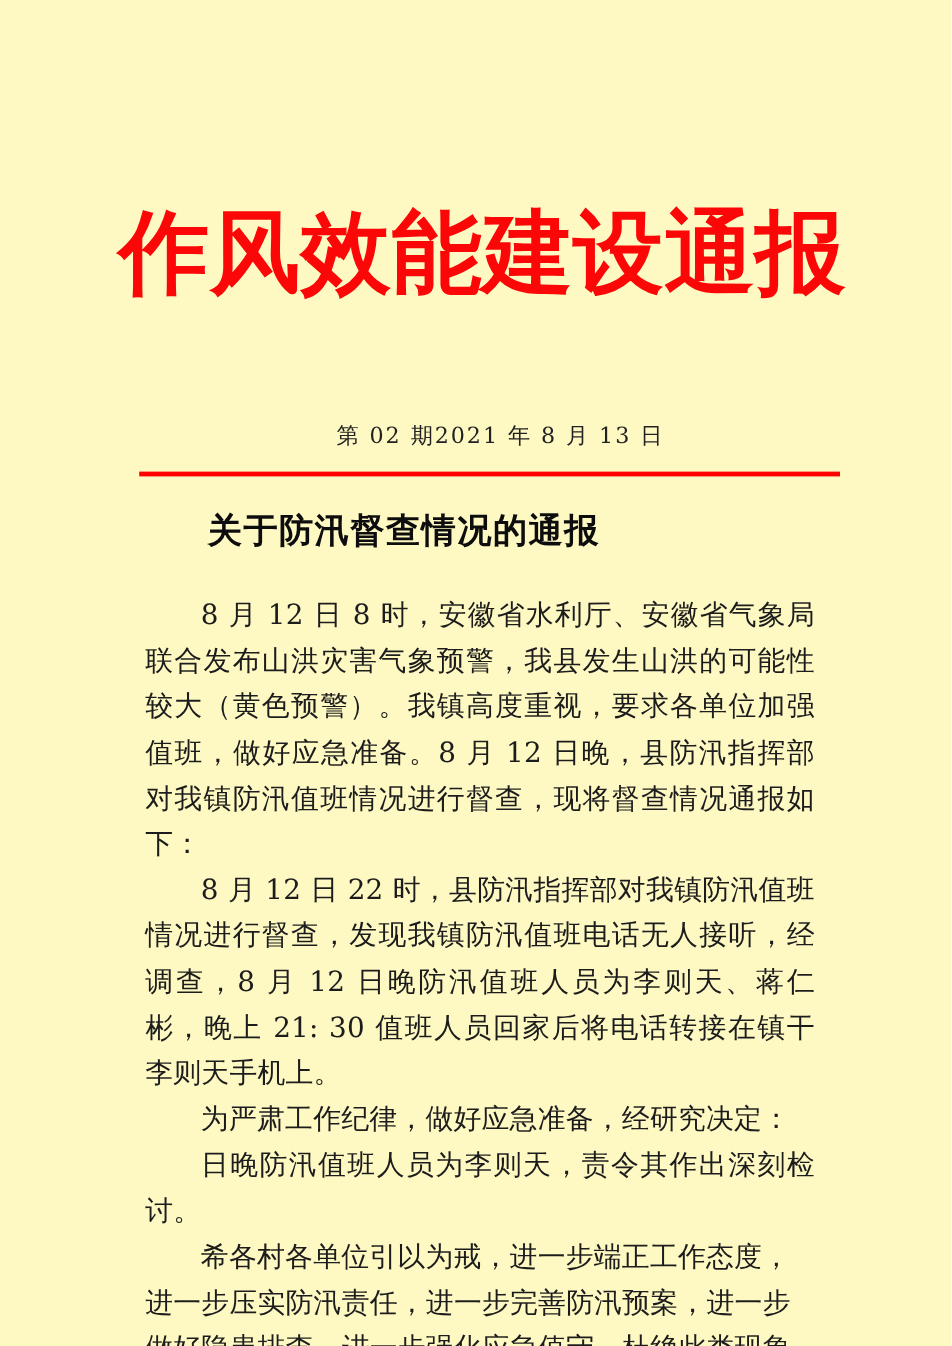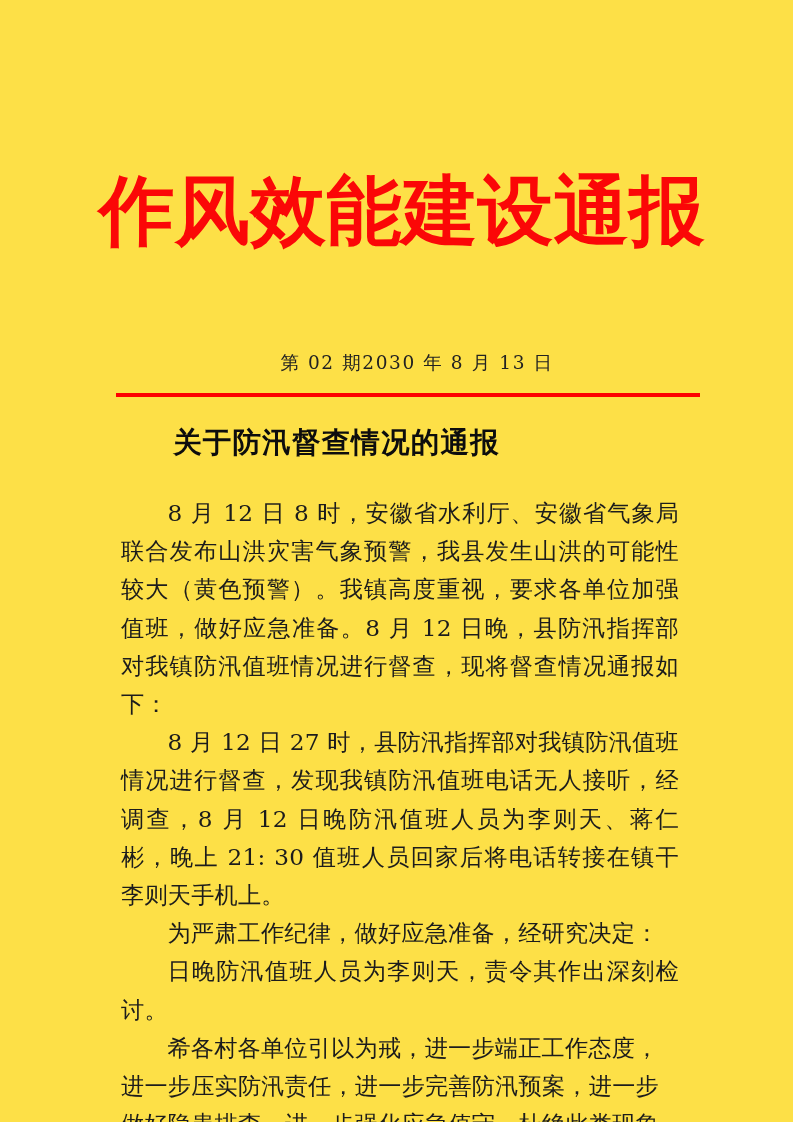--- a/index.html
+++ b/index.html
@@ -14,21 +14,21 @@
     position: relative;
     overflow: hidden;
     font-family: "DejaVu Serif", "Liberation Serif", serif;
     color: #1a1a1a;
     -webkit-font-smoothing: antialiased;
   }
 
   .page {
     position: absolute;
     inset: 0;
-    background: #fde047;
+    background: #fef9c3;
   }
 
   
   .masthead {
     position: absolute;
     left: 96px;
     top: 168px;
     width: 610px;
     text-align: center;
     color: #fb0707;
@@ -104,28 +104,28 @@
 </style>
 </head>
 <body>
 
 <div class="page">
 
   <div class="masthead">作风效能建设通报</div>
 
   <div class="issue-line">
     <span class="issue-no">第 02 期</span>
-    <span class="issue-date">2030 年 8 月 13 日</span>
+    <span class="issue-date">2021 年 8 月 13 日</span>
   </div>
 
   <div class="red-rule"></div>
 
   <div class="doc-title">关于防汛督查情况的通报</div>
 
   <div class="body-copy">
     <p>8 月 12 日 8 时，安徽省水利厅、安徽省气象局联合发布山洪灾害气象预警，我县发生山洪的可能性较大（黄色预警）。我镇高度重视，要求各单位加强值班，做好应急准备。8 月 12 日晚，县防汛指挥部对我镇防汛值班情况进行督查，现将督查情况通报如下：</p>
-    <p>8 月 12 日 27 时，县防汛指挥部对我镇防汛值班情况进行督查，发现我镇防汛值班电话无人接听，经调查，8 月 12 日晚防汛值班人员为李则天、蒋仁彬，晚上 21: 30 值班人员回家后将电话转接在镇干李则天手机上。</p>
+    <p>8 月 12 日 22 时，县防汛指挥部对我镇防汛值班情况进行督查，发现我镇防汛值班电话无人接听，经调查，8 月 12 日晚防汛值班人员为李则天、蒋仁彬，晚上 21: 30 值班人员回家后将电话转接在镇干李则天手机上。</p>
     <p>为严肃工作纪律，做好应急准备，经研究决定：</p>
     <p>日晚防汛值班人员为李则天，责令其作出深刻检讨。</p>
     <p>希各村各单位引以为戒，进一步端正工作态度，进一步压实防汛责任，进一步完善防汛预案，进一步做好隐患排查，进一步强化应急值守，杜绝此类现象再次发生。</p>
   </div>
 
 </div>
 
 </body></html>

